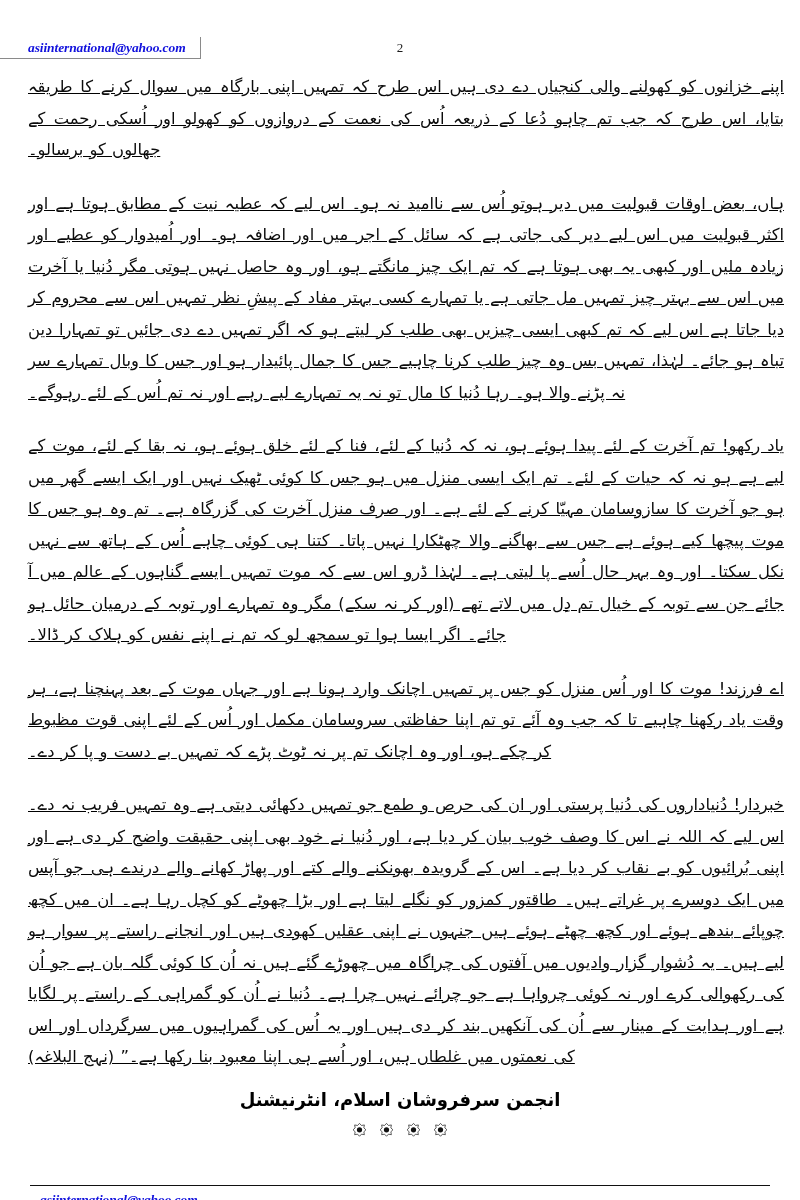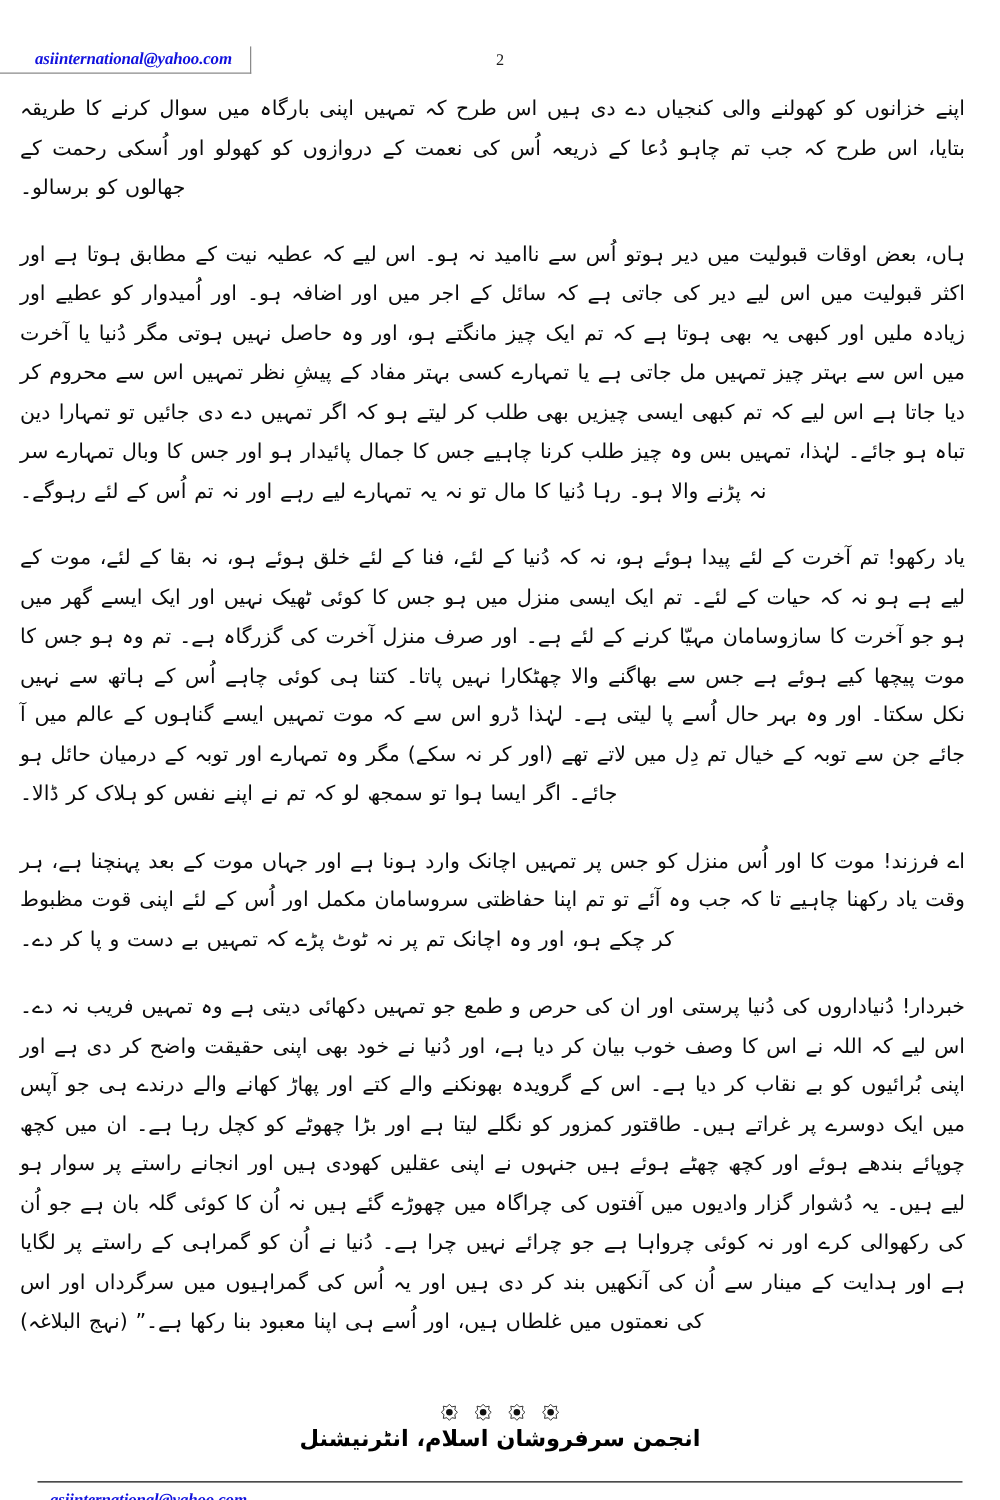--- a/index.html
+++ b/index.html
@@ -52,23 +52,24 @@
     text-align: center;
     font-family: "Liberation Serif", "DejaVu Serif", serif;
     font-size: 13px;
     color: #1a1a1a;
   }
 
   
   .page-body {
     position: absolute;
     top: 34px;
-    left: 16px;
+    left: 28px;
     width: 756px;
     height: 1040px;
+    text-decoration: underline;
   }
   .urdu-par {
     direction: rtl;
     unicode-bidi: bidi-override;
     text-align: justify;
     text-align-last: left;
     font-family: "DejaVu Sans", "Liberation Sans", sans-serif;
     font-size: 16.4px;
     line-height: 31.5px;
     color: #0b0b0b;
@@ -90,21 +91,21 @@
   }
   .ornament {
     display: inline-block;
     margin: 0 4px;
     vertical-align: middle;
   }
 
   
   .signature {
     position: absolute;
-    top: 1104px;
+    top: 1052px;
     left: 0;
     width: 800px;
     text-align: center;
     direction: rtl;
     font-family: "DejaVu Sans", "Liberation Sans", sans-serif;
     font-size: 18px;
     font-weight: bold;
     color: #000000;
     letter-spacing: 0.5px;
   }

